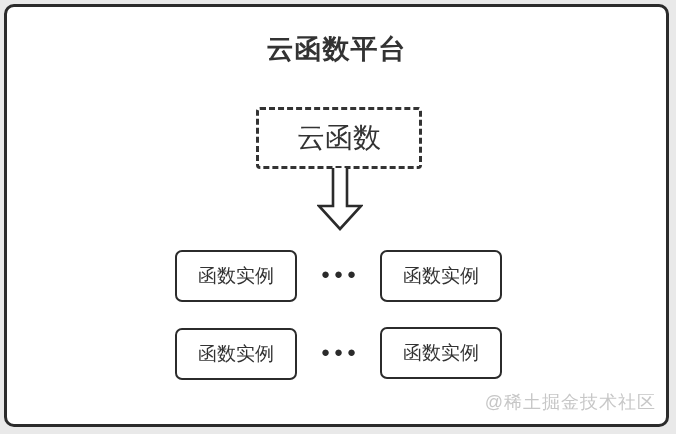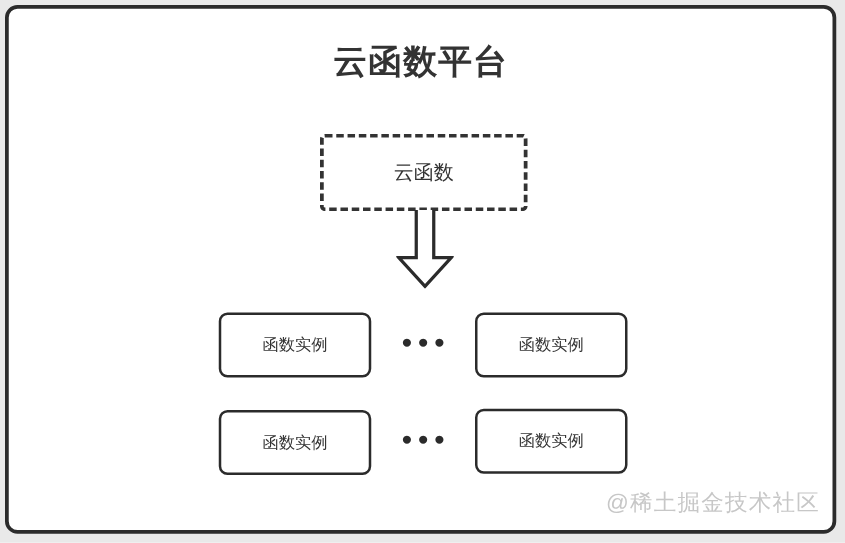--- a/index.html
+++ b/index.html
@@ -47,35 +47,35 @@
     justify-content: center;
     color: #333333;
   }
   .root-node {
     left: 249px;
     top: 100px;
     width: 166px;
     height: 62px;
     border: 3px dashed #333333;
     border-radius: 4px;
-    font-size: 16px;
+    font-size: 28px;
   }
   .arrow-wrap {
     position: absolute;
     left: 310px;
     top: 161px;
     width: 46px;
     height: 63px;
   }
   .instance-node {
     width: 122px;
     height: 52px;
     border: 2.5px solid #2b2b2b;
     border-radius: 7px;
-    font-size: 13px;
+    font-size: 19px;
   }
   .row1-left  { left: 168px; top: 243px; }
   .row1-right { left: 373px; top: 243px; }
   .row2-left  { left: 168px; top: 321px; }
   .row2-right { left: 373px; top: 320px; }
   .dots {
     position: absolute;
     left: 290px;
     width: 83px;
     height: 52px;

